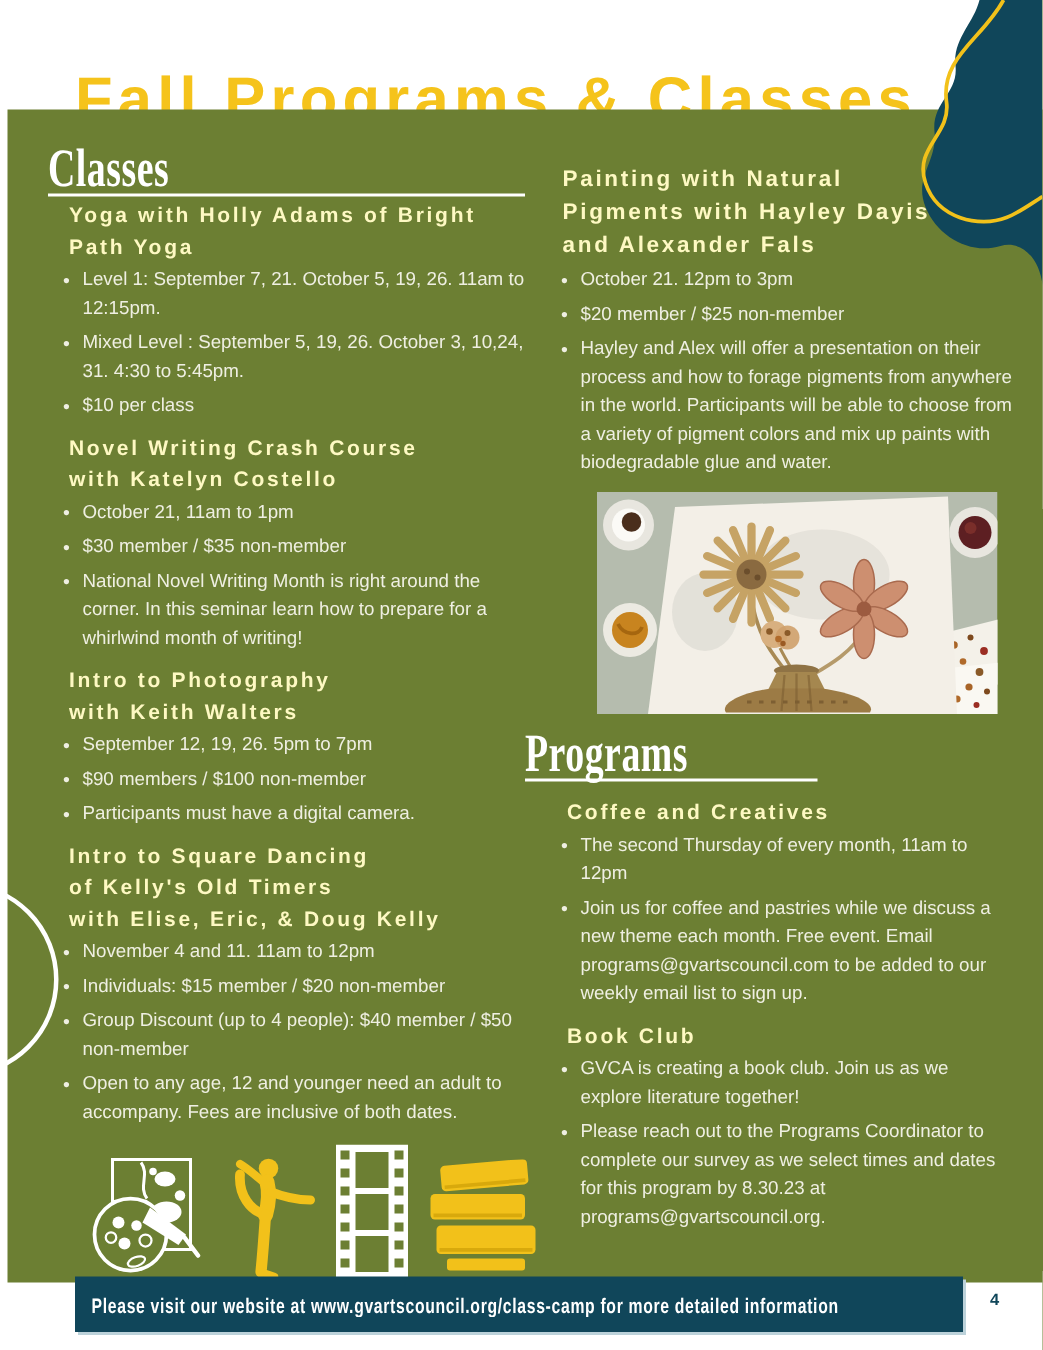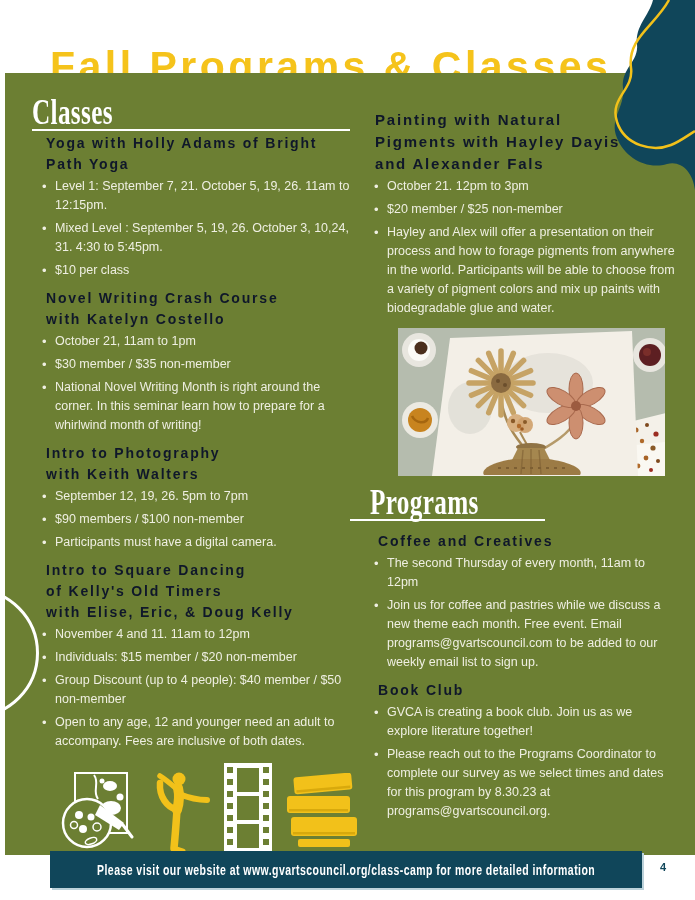--- a/index.html
+++ b/index.html
@@ -40,24 +40,24 @@
   .main-heading {
     color:#ffffff; border-bottom:2px solid #ffffff;
     height:34px; overflow:visible; margin-bottom:2px;
   }
   .main-heading .mh {
     display:inline-block; font-family:"Liberation Serif", serif;
     font-weight:bold; font-size:36px; line-height:34px;
     transform:scaleX(0.70); transform-origin:0 50%;
     letter-spacing:0.5px;
   }
-  .main-heading.programs { width:195px; margin-top:9px;text-align:center; }
+  .main-heading.programs { width:195px; margin-top:9px; }
 
   h2.sec-title {
-    color:#0f172a; font-size:14px; font-weight:bold;
+    color:#fef9c3; font-size:14px; font-weight:bold;
     letter-spacing:1.8px; line-height:21px;
     margin:8px 0 2px 14px;
   }
   .tl { display:block; }
 
   ul.bullets {
     list-style:none; margin:2px 0 8px 0; padding:0 0 0 23px;
     color:#EFEFE2; font-size:12.5px; line-height:19px;
   }
   ul.bullets li { position:relative; margin-bottom:4px; }
@@ -78,21 +78,21 @@
   
   .icons {
     position:absolute; left:55px; top:690px;
     display:flex; align-items:flex-end; gap:14px;
   }
 
   
   .footer-bar {
     position:absolute; left:50px; top:851px; width:592px; height:37px;
     background:#10465A; color:#ffffff;
-    display:flex; align-items:center; justify-content:center;
+    display:flex; align-items:center; justify-content:flex-end;
     box-shadow:2px 2px 0 0 #BCD2DA;
   }
   .footer-bar .ft {
     font-size:14px; font-weight:bold; letter-spacing:0.6px;
     white-space:nowrap; transform:scaleX(0.75);
   }
   .page-number {
     position:absolute; left:660px; top:861px;
     color:#10465A; font-size:11px; font-weight:bold;
   }

